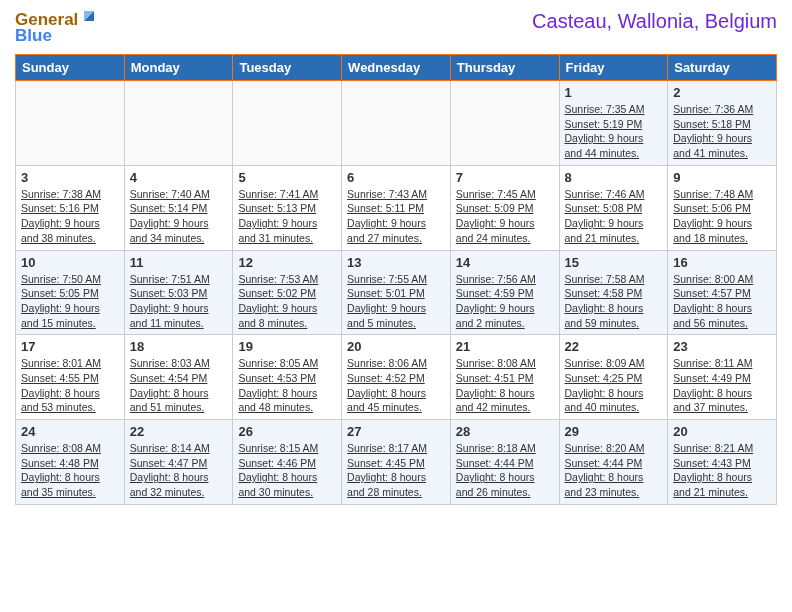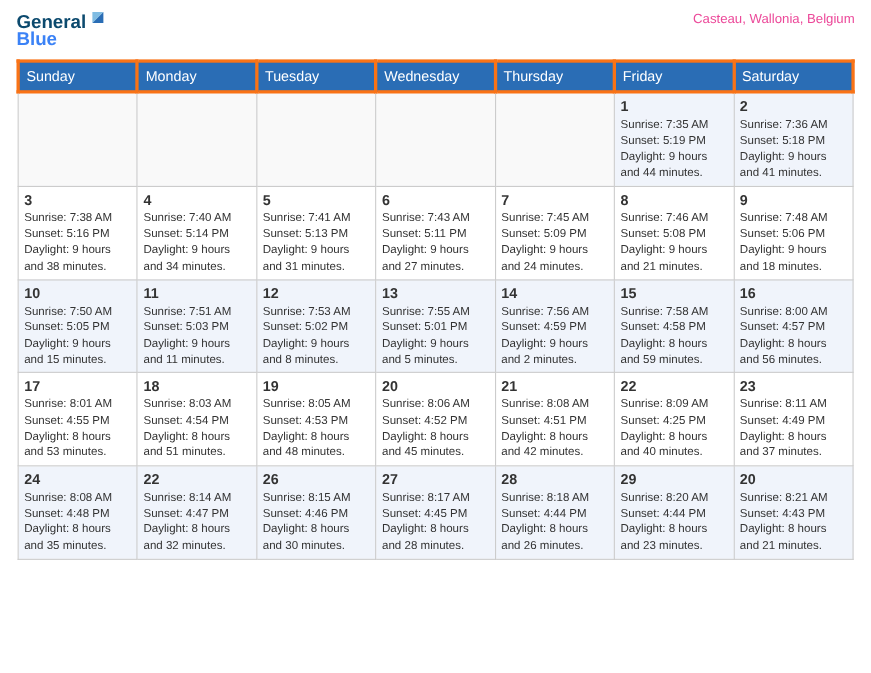--- a/index.html
+++ b/index.html
@@ -27,38 +27,38 @@
     }
     .title-block {
       text-align: right;
     }
     .main-title {
       font-size: 32px;
       font-weight: normal;
       color: #333;
     }
     .subtitle {
-      font-size: 12px;
-      color: #ec4899;
+      font-size: 20px;
+      color: #6d28d9;
     }
     table {
       width: 100%;
       border-collapse: collapse;
       table-layout: fixed;
     }
     thead tr {
       background-color: #2a6db5;
     }
     thead th {
       color: #fff;
       font-size: 13px;
-      font-weight: normal;
+      font-weight: bold;
       padding: 5px 6px;
       text-align: left;
-      border: 3px solid #f97316;
+      border: 1px solid #f97316;
     }
     tbody tr {
       vertical-align: top;
     }
     tbody tr:nth-child(odd) {
       background-color: #f0f4fb;
     }
     tbody tr:nth-child(even) {
       background-color: #fff;
     }
@@ -73,34 +73,35 @@
     .day-num {
       font-size: 13px;
       font-weight: bold;
       display: block;
       margin-bottom: 2px;
     }
     .day-info {
       font-size: 10.5px;
       line-height: 1.4;
       color: #333;
+      text-decoration: underline;
     }
     .empty-cell {
       background: #f9f9f9;
     }
   </style>
 </head>
 <body>
 
 <div class="container">
   <div class="header">
     <div class="logo">
   <div style="display:flex;flex-direction:column;align-items:flex-start;position:relative;">
     <div style="display:flex;align-items:center;gap:0;">
-      <span style="font-size:17px;font-weight:bold;color:#0c4a6e;font-family:Arial;">General</span>
+      <span style="font-size:17px;font-weight:bold;color:#a16207;font-family:Arial;">General</span>
       <svg width="18" height="18" viewBox="0 0 18 18" style="margin-left:2px;margin-top:-8px;">
         <polygon points="4,14 14,14 14,4" fill="#2a6db5"></polygon>
         <polygon points="4,4 4,14 14,4" fill="#4a9fd5" opacity="0.7"></polygon>
       </svg>
     </div>
     <span style="font-size:17px;font-weight:bold;color:#3b82f6;font-family:Arial;margin-top:-4px;">Blue</span>
   </div>
 </div>
     <div class="title-block">
       <div class="subtitle">Casteau, Wallonia, Belgium</div>

